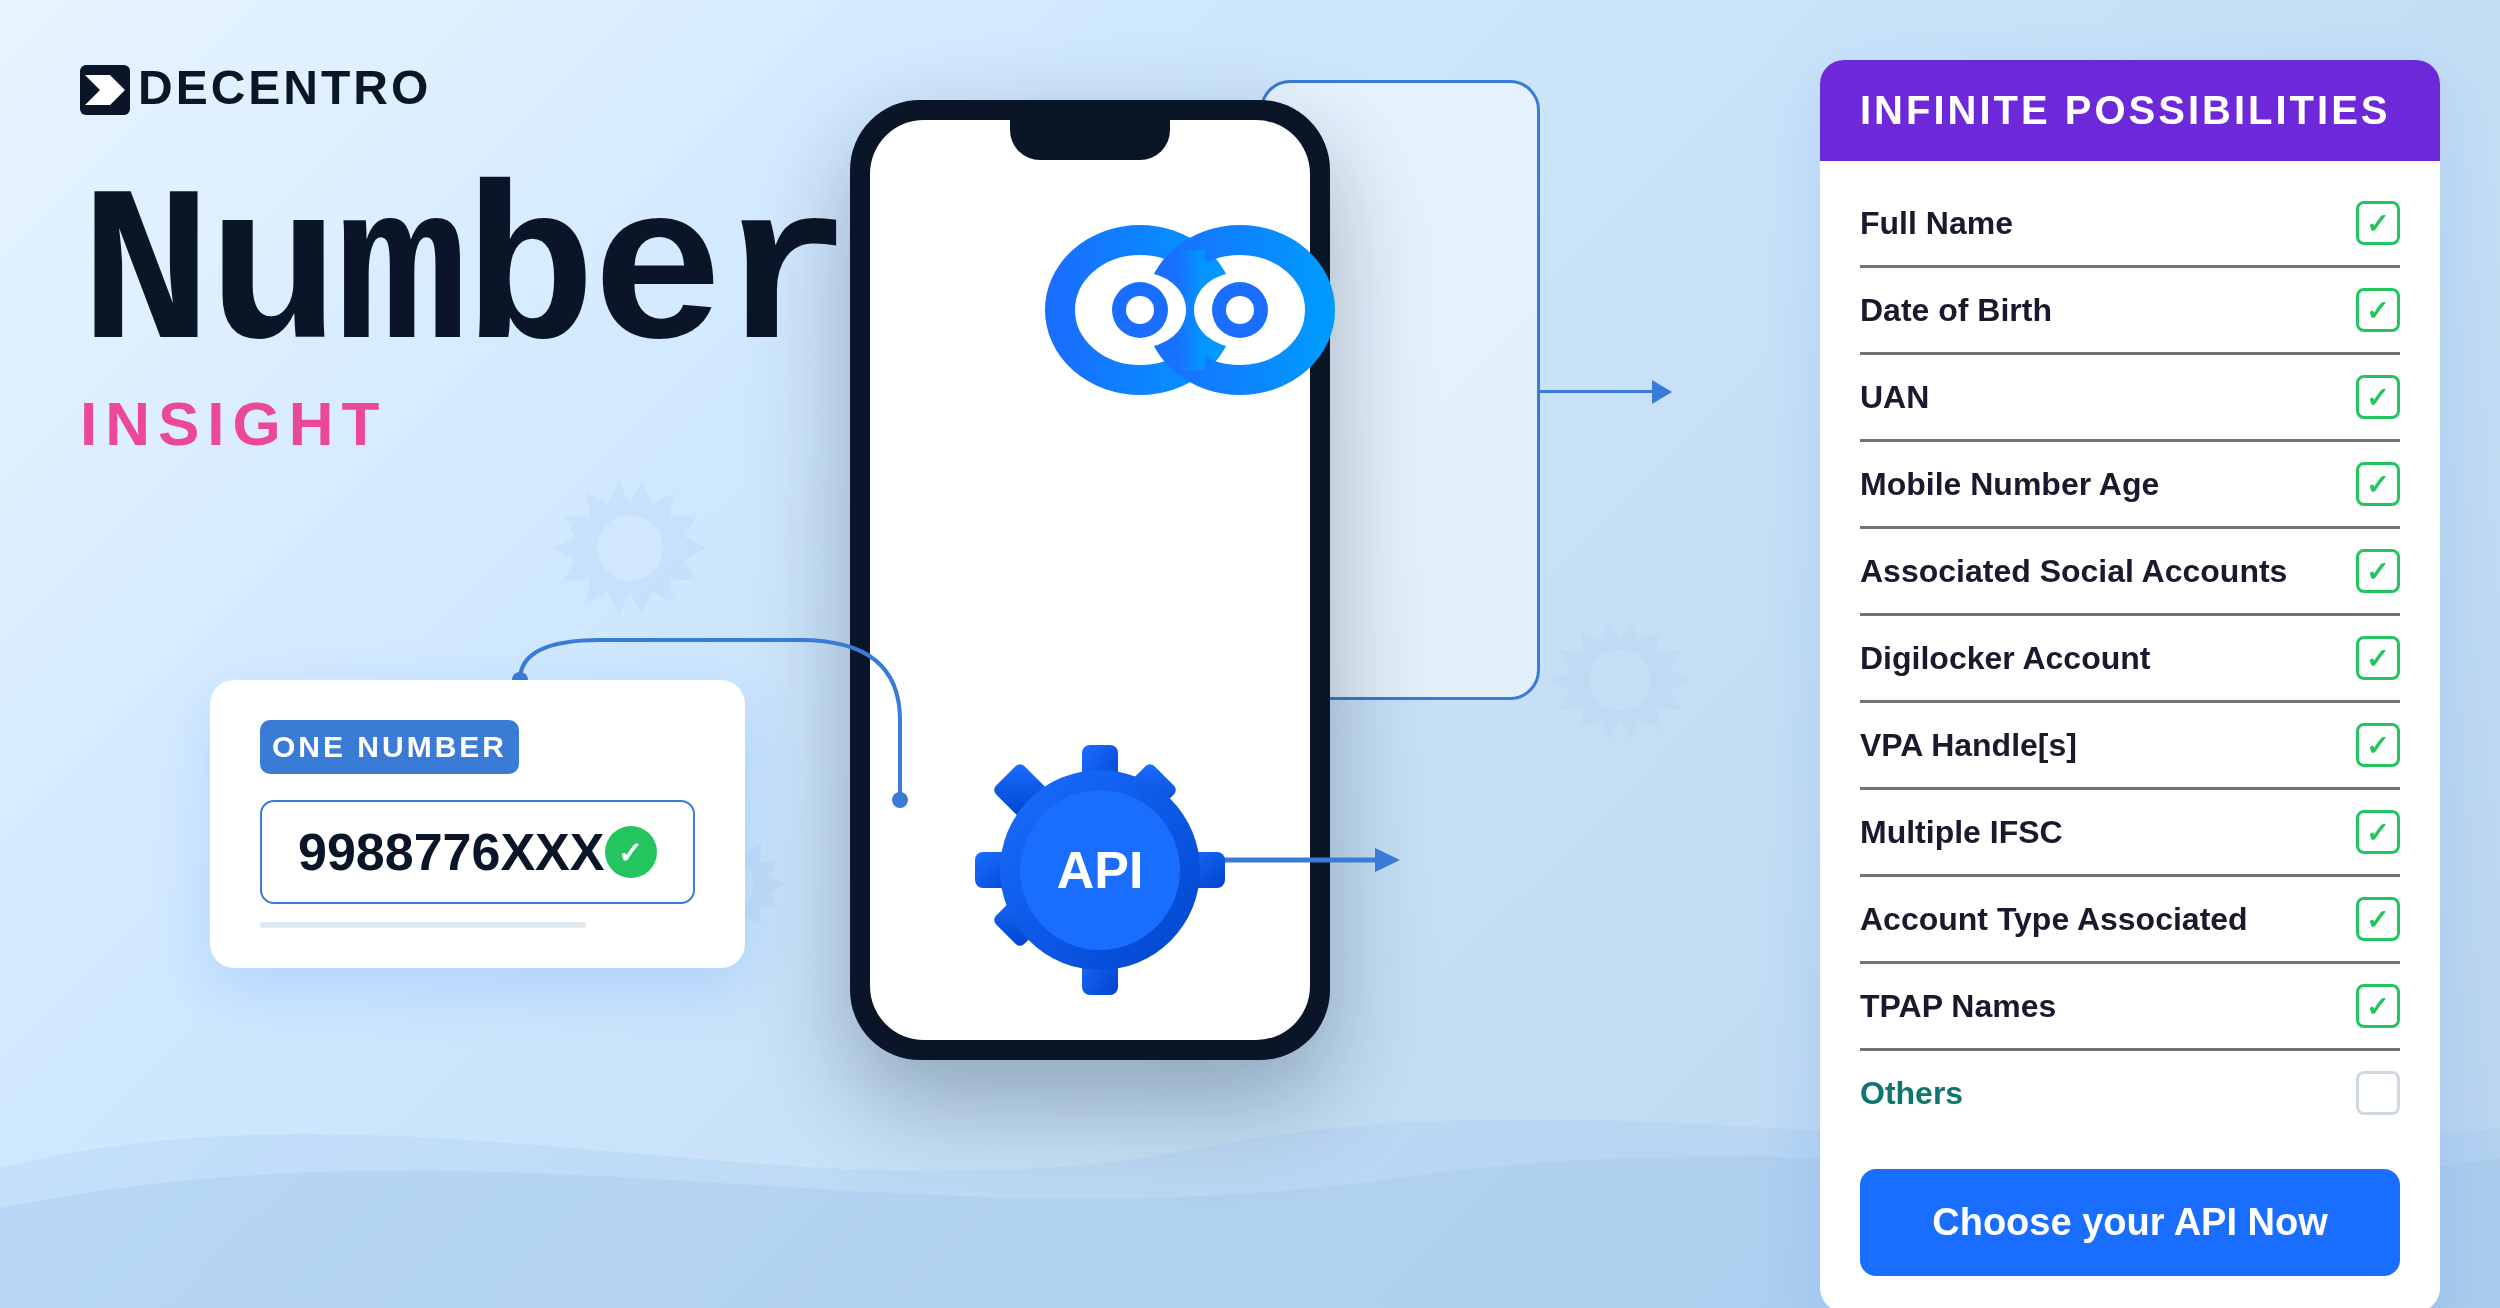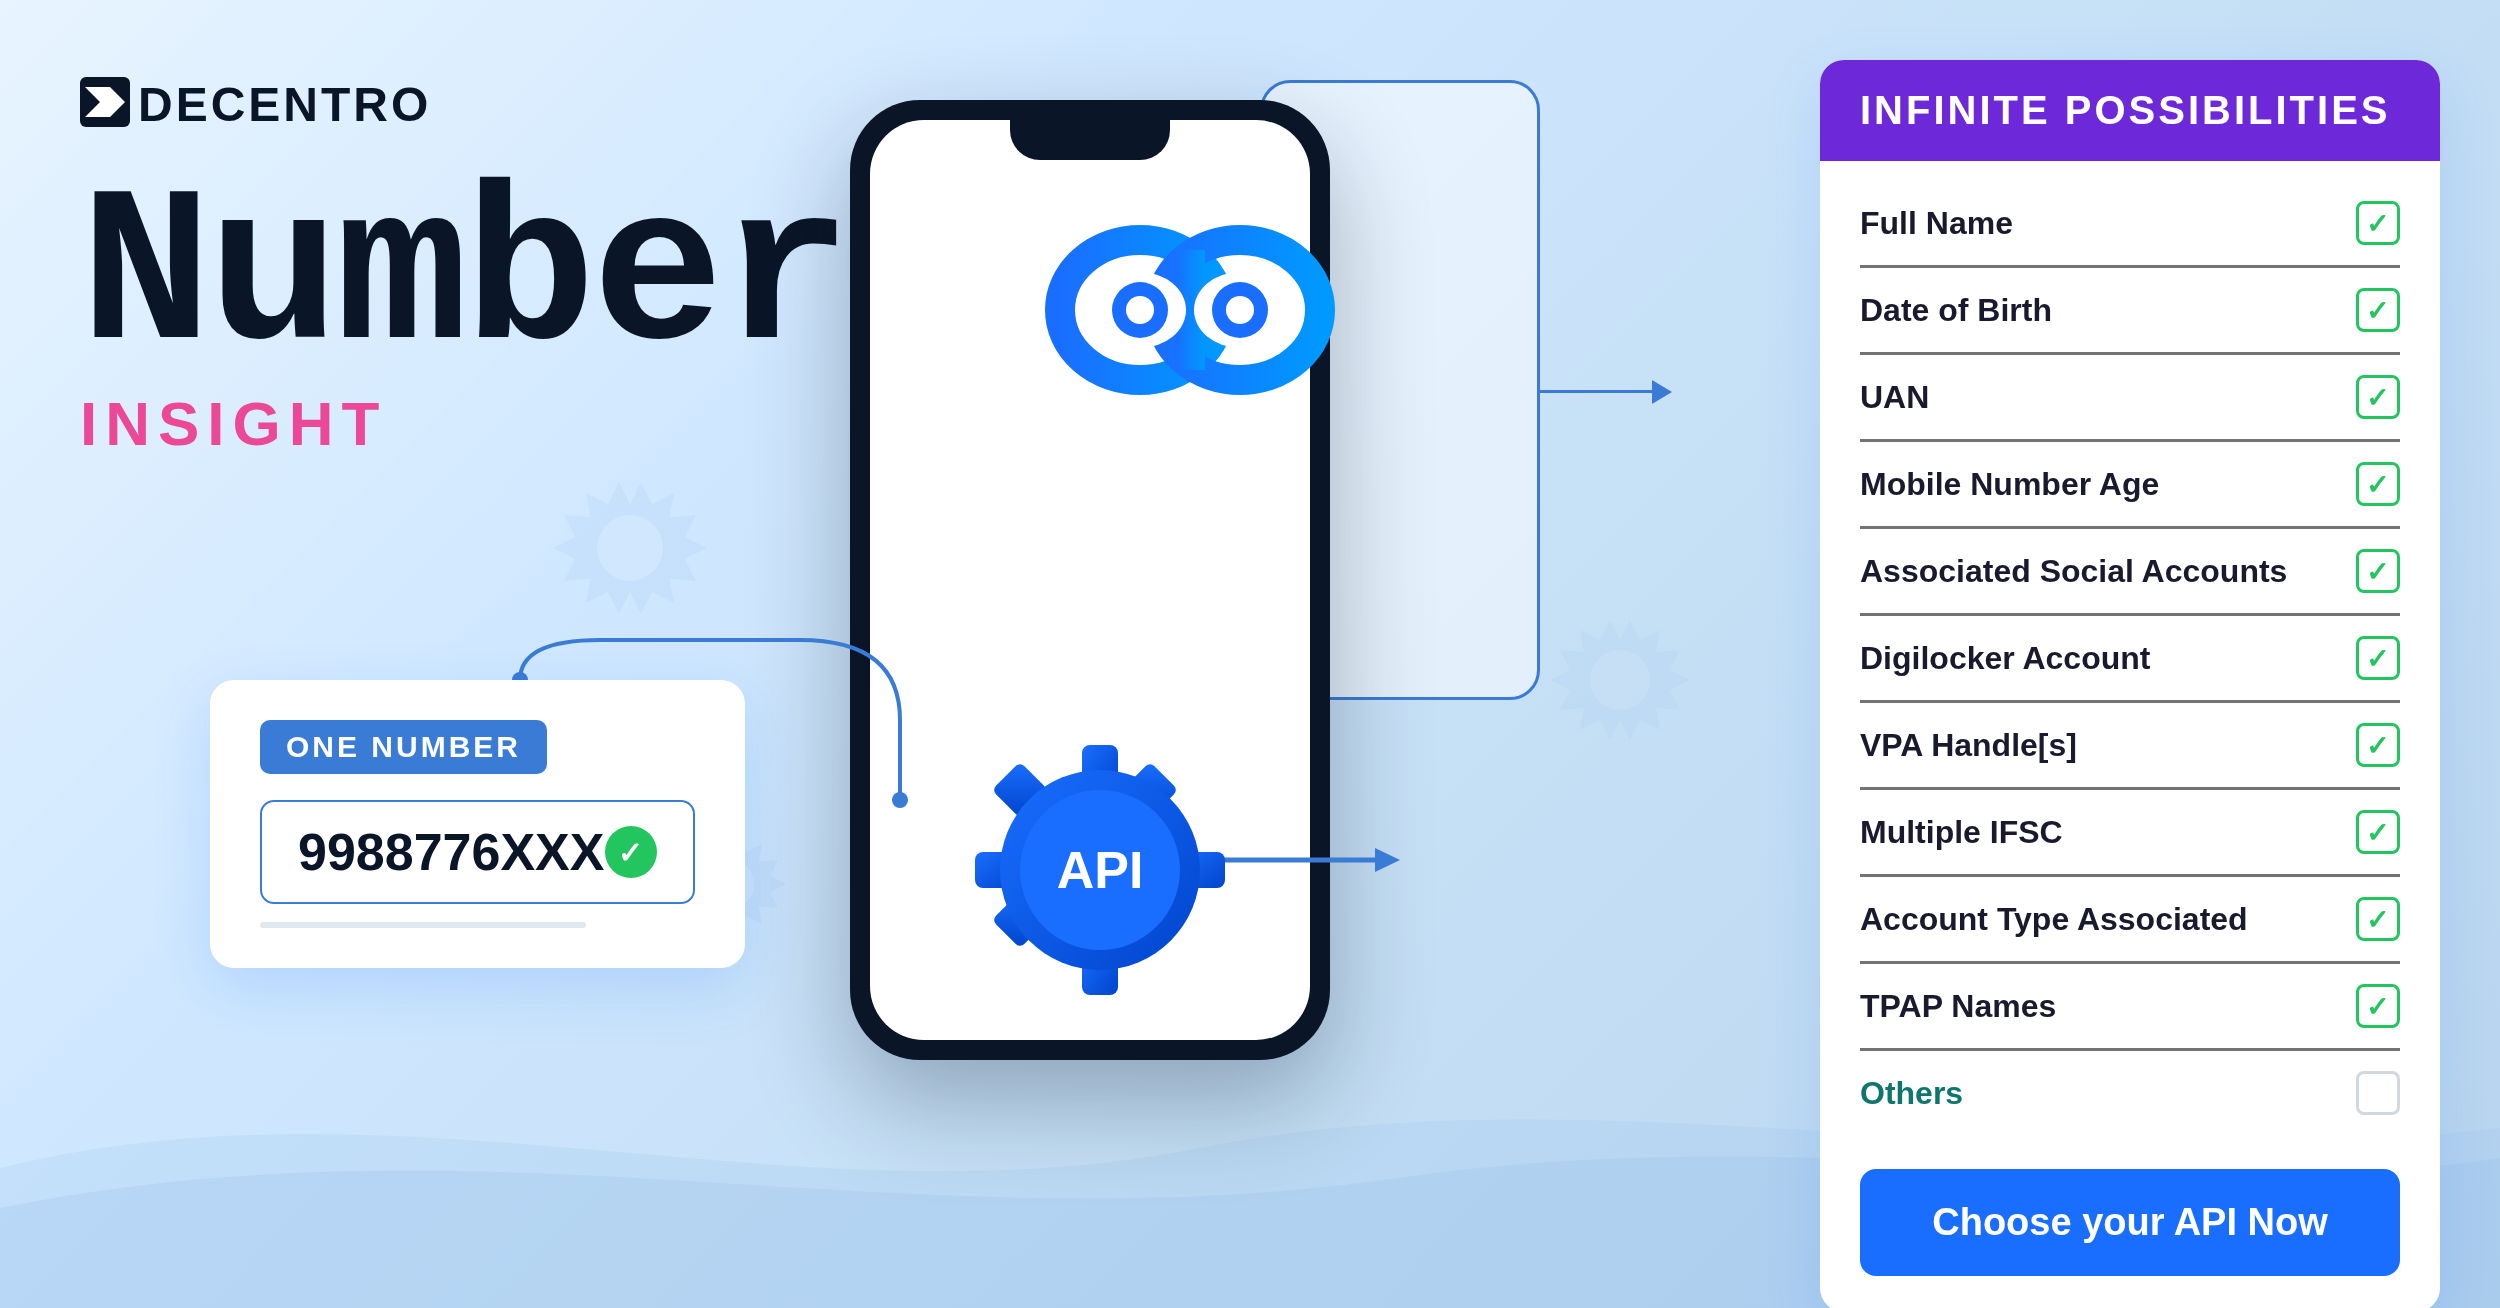--- a/index.html
+++ b/index.html
@@ -11,23 +11,22 @@
       overflow: hidden;
       position: relative;
     }
 
     
     .logo {
       position: absolute;
       top: 60px;
       left: 80px;
       display: flex;
-      align-items: flex-start;
+      align-items: flex-end;
       gap: 8px;
-      margin-top: 17px;
     }
 
     
     .hero-section {
       position: absolute;
       top: 180px;
       left: 80px;
     }
 
     
@@ -252,21 +251,21 @@
   </svg>
   <span style="font-size:48px;font-weight:900;color:#0a1628;letter-spacing:3px;">DECENTRO</span>
 </div>
 
 <div class="hero-section">
   <div style="font-size:220px;font-weight:900;color:#0a1628;line-height:0.9;letter-spacing:-4px;font-family:Liberation Mono, monospace;">Number</div>
   <div style="font-size:62px;font-weight:700;color:#ec4899;letter-spacing:8px;margin-top:10px;">INSIGHT</div>
 </div>
 
 <div class="one-number-card">
-  <div style="background:#3a7bd5;color:white;font-size:30px;font-weight:700;letter-spacing:3px;padding:10px 26px;border-radius:10px;display:inline-block;margin-bottom:26px;">ONE NUMBER</div>
+  <div style="background:#3a7bd5;color:white;font-size:30px;font-weight:700;letter-spacing:3px;padding:10px 12px;border-radius:10px;display:inline-block;margin-bottom:26px;">ONE NUMBER</div>
   <div style="border:2.5px solid #3a7bd5;border-radius:14px;padding:20px 36px;display:flex;align-items:center;margin-bottom:18px;">
     <span style="font-size:52px;font-weight:700;color:#0a1628;">9988776XXX</span>
     <div style="width:52px;height:52px;background:#22c55e;border-radius:50%;display:flex;align-items:center;justify-content:center;color:white;font-size:30px;font-weight:900;">✓</div>
   </div>
   <div style="height:6px;background:#e0e8f0;border-radius:3px;width:75%;"></div>
 </div>
 
 <svg style="position:absolute;top:600px;left:200px;width:750px;height:300px;z-index:6;" viewBox="0 0 750 300" xmlns="http://www.w3.org/2000/svg">
   <path d="M320,80 Q320,40 400,40 L600,40 Q700,40 700,120 L700,200" stroke="#3a7bd5" stroke-width="4" fill="none"></path>
   <circle cx="320" cy="80" r="8" fill="#3a7bd5"></circle>

